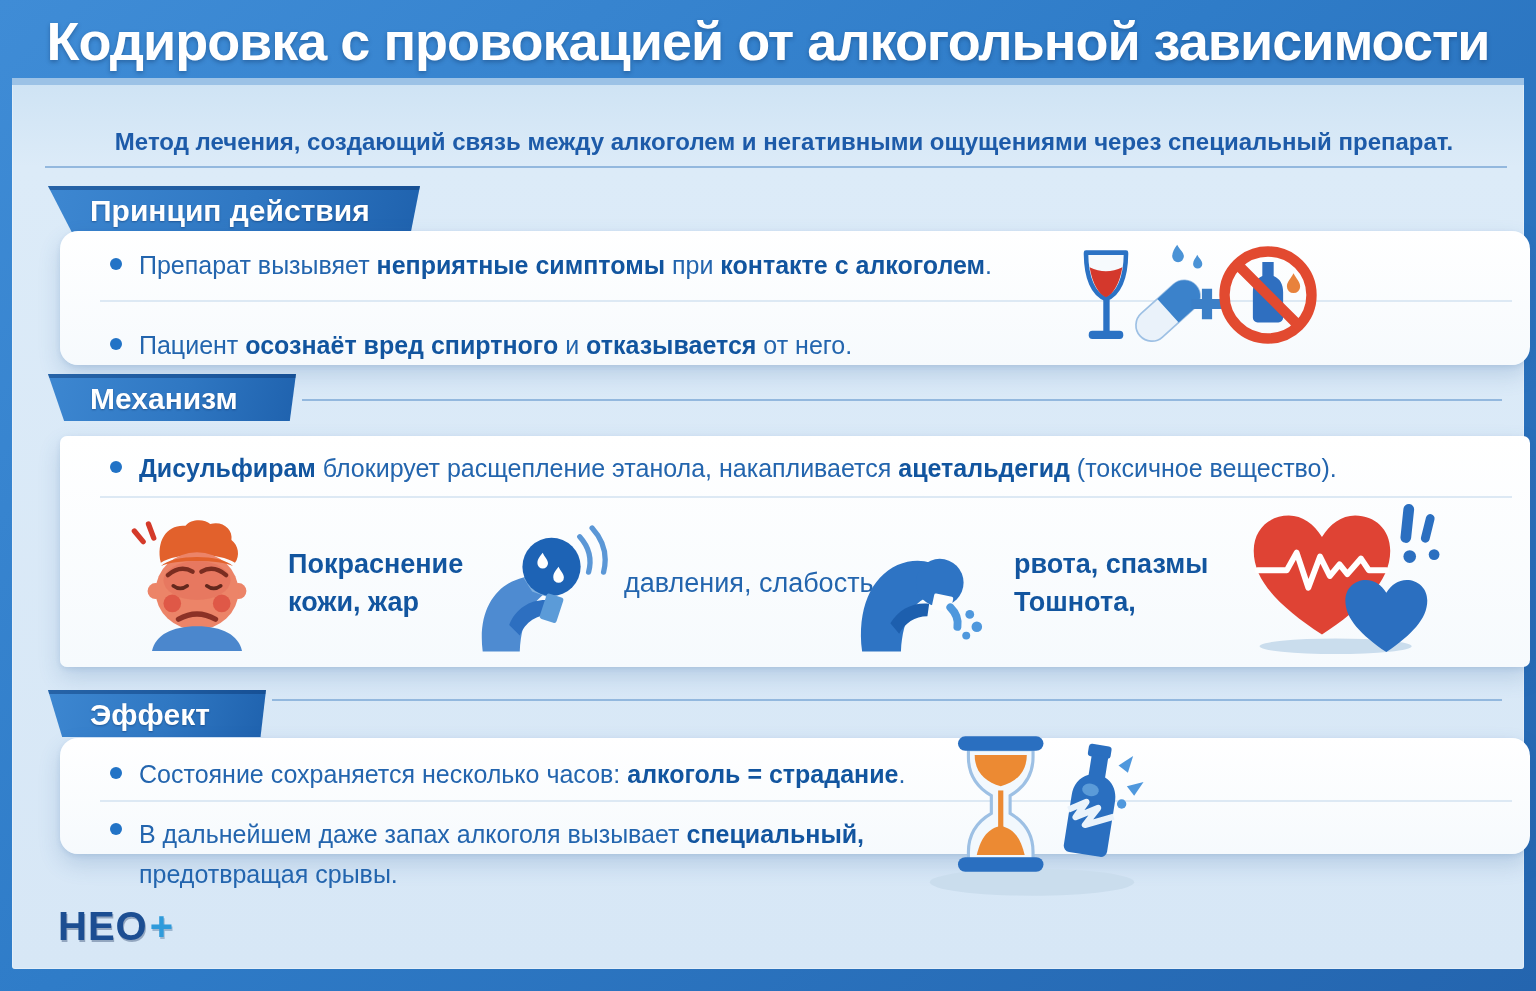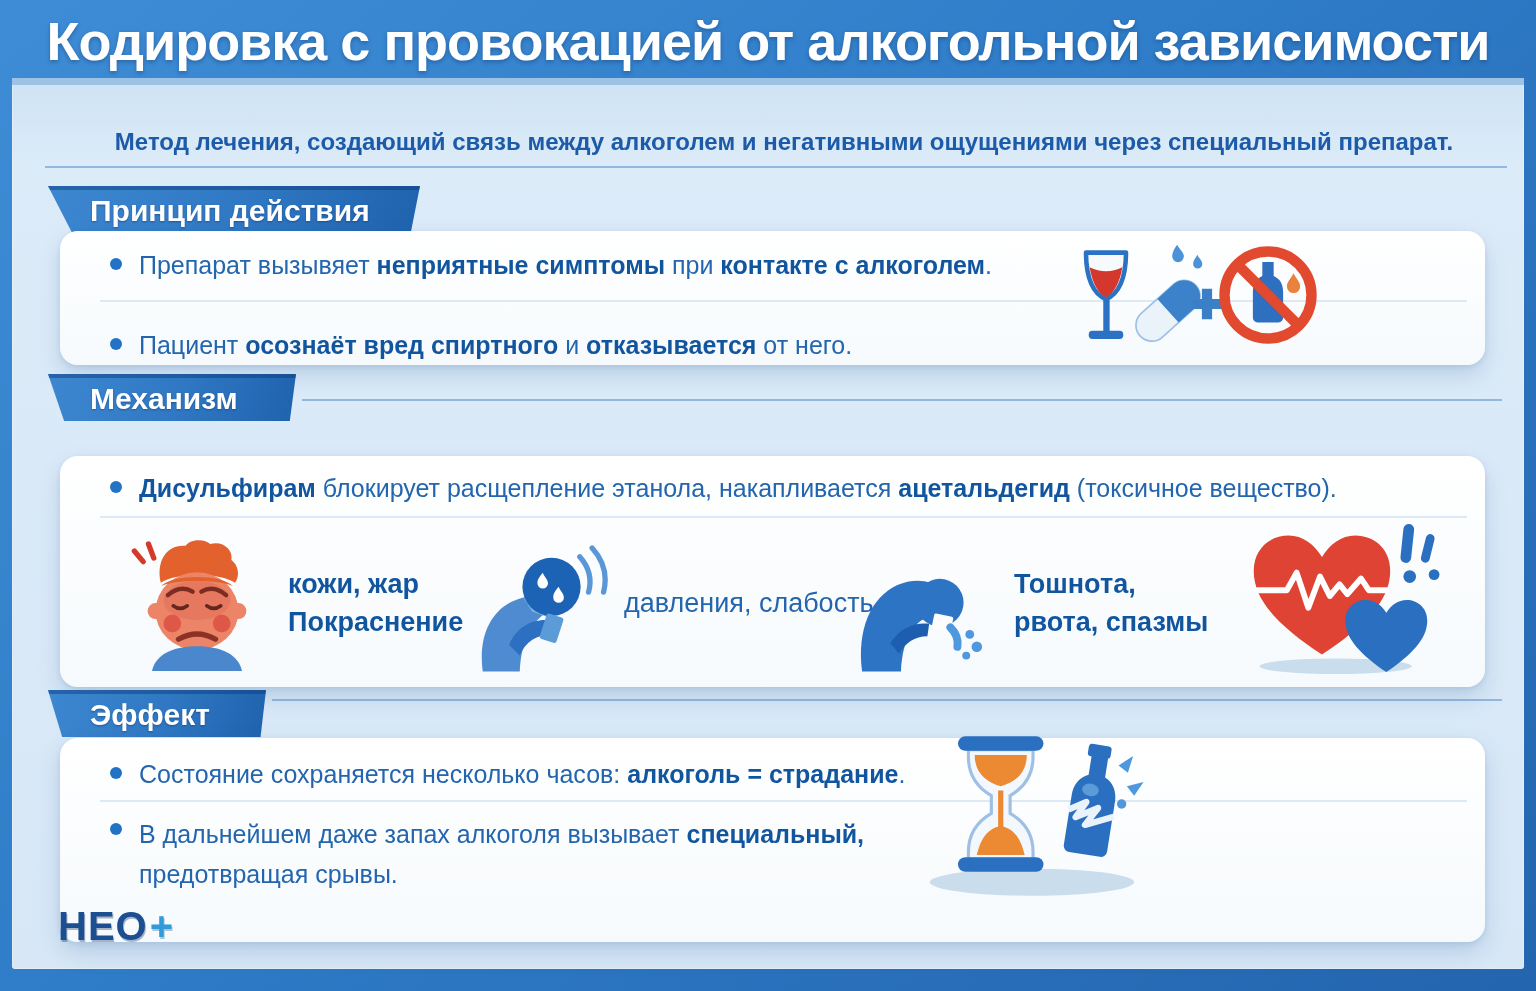--- a/index.html
+++ b/index.html
@@ -41,24 +41,25 @@
   .badge::before{content:"";position:absolute;left:0;top:0;width:100%;height:4px;background:rgba(12,55,115,.45);}
   .badge1{left:48px;top:186px;width:372px;}
   .badge2{left:48px;top:374px;width:248px;}
   .badge3{left:48px;top:690px;width:218px;}
   
   .card{
     position:absolute;left:60px;width:1425px;
     background:linear-gradient(180deg,#ffffff 0%,#f6fafd 100%);
     border-radius:18px;
     box-shadow:0 10px 22px rgba(50,100,160,.20),0 2px 5px rgba(50,100,160,.12);
+    padding-left:45px;
   }
   .card1{top:231px;height:134px;}
-  .card2{top:456px;height:231px;}
-  .card3{top:738px;height:204px;}
+  .card2{top:436px;height:231px;border-radius:7px;}
+  .card3{top:738px;height:116px;}
   .card-divider{position:absolute;left:40px;right:18px;height:2px;background:#dde9f4;}
   
   .bullet{position:absolute;display:flex;align-items:flex-start;font-size:25px;line-height:1.32;color:#2365ae;}
   .bullet .dot{flex:none;width:12px;height:12px;border-radius:50%;background:#2273c6;margin:9px 17px 0 0;}
   .bullet b{color:#12559f;}
   .b11{left:50px;top:18px;width:950px;}
   .d1{top:69px;}
   .b12{left:50px;top:98px;width:950px;}
   .b21{left:50px;top:16px;width:1330px;}
   .d2{top:60px;}
@@ -164,22 +165,22 @@
           <circle cx="113" cy="98" r="10" fill="#df5847"></circle>
         <path d="M52 66 q14 -12 28 -4" stroke="#7a2d20" stroke-width="5" fill="none" stroke-linecap="round"></path>
         <path d="M118 66 q-14 -12 -28 -4" stroke="#7a2d20" stroke-width="5" fill="none" stroke-linecap="round"></path>
         <path d="M58 78 q8 6 16 0" stroke="#63281d" stroke-width="4" fill="none" stroke-linecap="round"></path>
         <path d="M96 78 q8 6 16 0" stroke="#63281d" stroke-width="4" fill="none" stroke-linecap="round"></path>
         <path d="M64 116 Q85 104 106 116" stroke="#8c3126" stroke-width="6" fill="none" stroke-linecap="round"></path>
         <rect x="74" y="122" width="22" height="14" fill="#ec8468"></rect>
         <path d="M34 152 C38 134 56 124 85 124 C114 124 132 134 136 152 Z" fill="#4b87cd"></path>
       </svg>
       <div class="mcap">
+        <div class="cap-b">Покраснение</div>
         <div class="cap-b">кожи, жар</div>
-        <div class="cap-b">Покраснение</div>
       </div>
     </div>
 
     <div class="mech-group g2">
       <svg width="150" height="140" viewBox="0 0 170 155">
         <path d="M138 24 q16 18 10 40" stroke="#5b97d6" stroke-width="6" fill="none" stroke-linecap="round"></path>
         <path d="M152 14 q20 22 13 50" stroke="#5b97d6" stroke-width="6" fill="none" stroke-linecap="round"></path>
         <path d="M28 154 C22 108 42 78 74 70 L108 82 C86 94 72 114 70 154 Z" fill="#4e8bd1"></path>
         <path d="M74 70 C86 62 100 62 112 72 L106 94 84 86 Z" fill="#7fb0e0"></path>
         <circle cx="106" cy="58" r="33" fill="#1d63b5"></circle>
@@ -198,22 +199,22 @@
         <path d="M16 154 C10 106 26 70 56 56 C74 48 94 50 106 60 L96 90 C76 96 62 114 60 154 Z" fill="#2e74c4"></path>
         <circle cx="104" cy="76" r="27" fill="#2e74c4"></circle>
         <path d="M48 122 C58 106 74 98 92 100 L90 114 C76 114 64 122 58 134 Z" fill="#1d5fae"></path>
         <rect x="96" y="90" width="22" height="18" rx="2" fill="#fdfdfd" transform="rotate(12 107 99)"></rect>
         <path d="M116 104 q10 10 8 22" stroke="#4f98dd" stroke-width="9" fill="none" stroke-linecap="round"></path>
         <circle cx="138" cy="112" r="5" fill="#4f98dd"></circle>
         <circle cx="146" cy="126" r="6" fill="#4f98dd"></circle>
         <circle cx="134" cy="136" r="4.5" fill="#4f98dd"></circle>
       </svg>
       <div class="mcap">
+        <div class="cap-b">рвота, спазмы</div>
         <div class="cap-b">Тошнота,</div>
-        <div class="cap-b">рвота, спазмы</div>
       </div>
     </div>
 
     <div class="mech-group g4">
       <svg width="205" height="156" viewBox="0 0 210 160">
         <ellipse cx="100" cy="150" rx="78" ry="8" fill="#cadded"></ellipse>
         <path d="M86 138 C44 110 16 84 16 52 C16 30 32 16 52 16 C66 16 78 25 86 38 C94 25 106 16 120 16 C140 16 156 30 156 52 C156 84 128 110 86 138 Z" fill="#df4334"></path>
         <polyline points="20,72 50,72 60,54 72,90 84,58 94,78 104,66 112,76 126,60 134,72 152,72" fill="none" stroke="#ffffff" stroke-width="6" stroke-linejoin="round" stroke-linecap="round"></polyline>
         <rect x="168" y="4" width="11" height="40" rx="5.5" fill="#2b6fc0" transform="rotate(6 173 24)"></rect>
         <circle cx="176" cy="58" r="6.5" fill="#2b6fc0"></circle>

